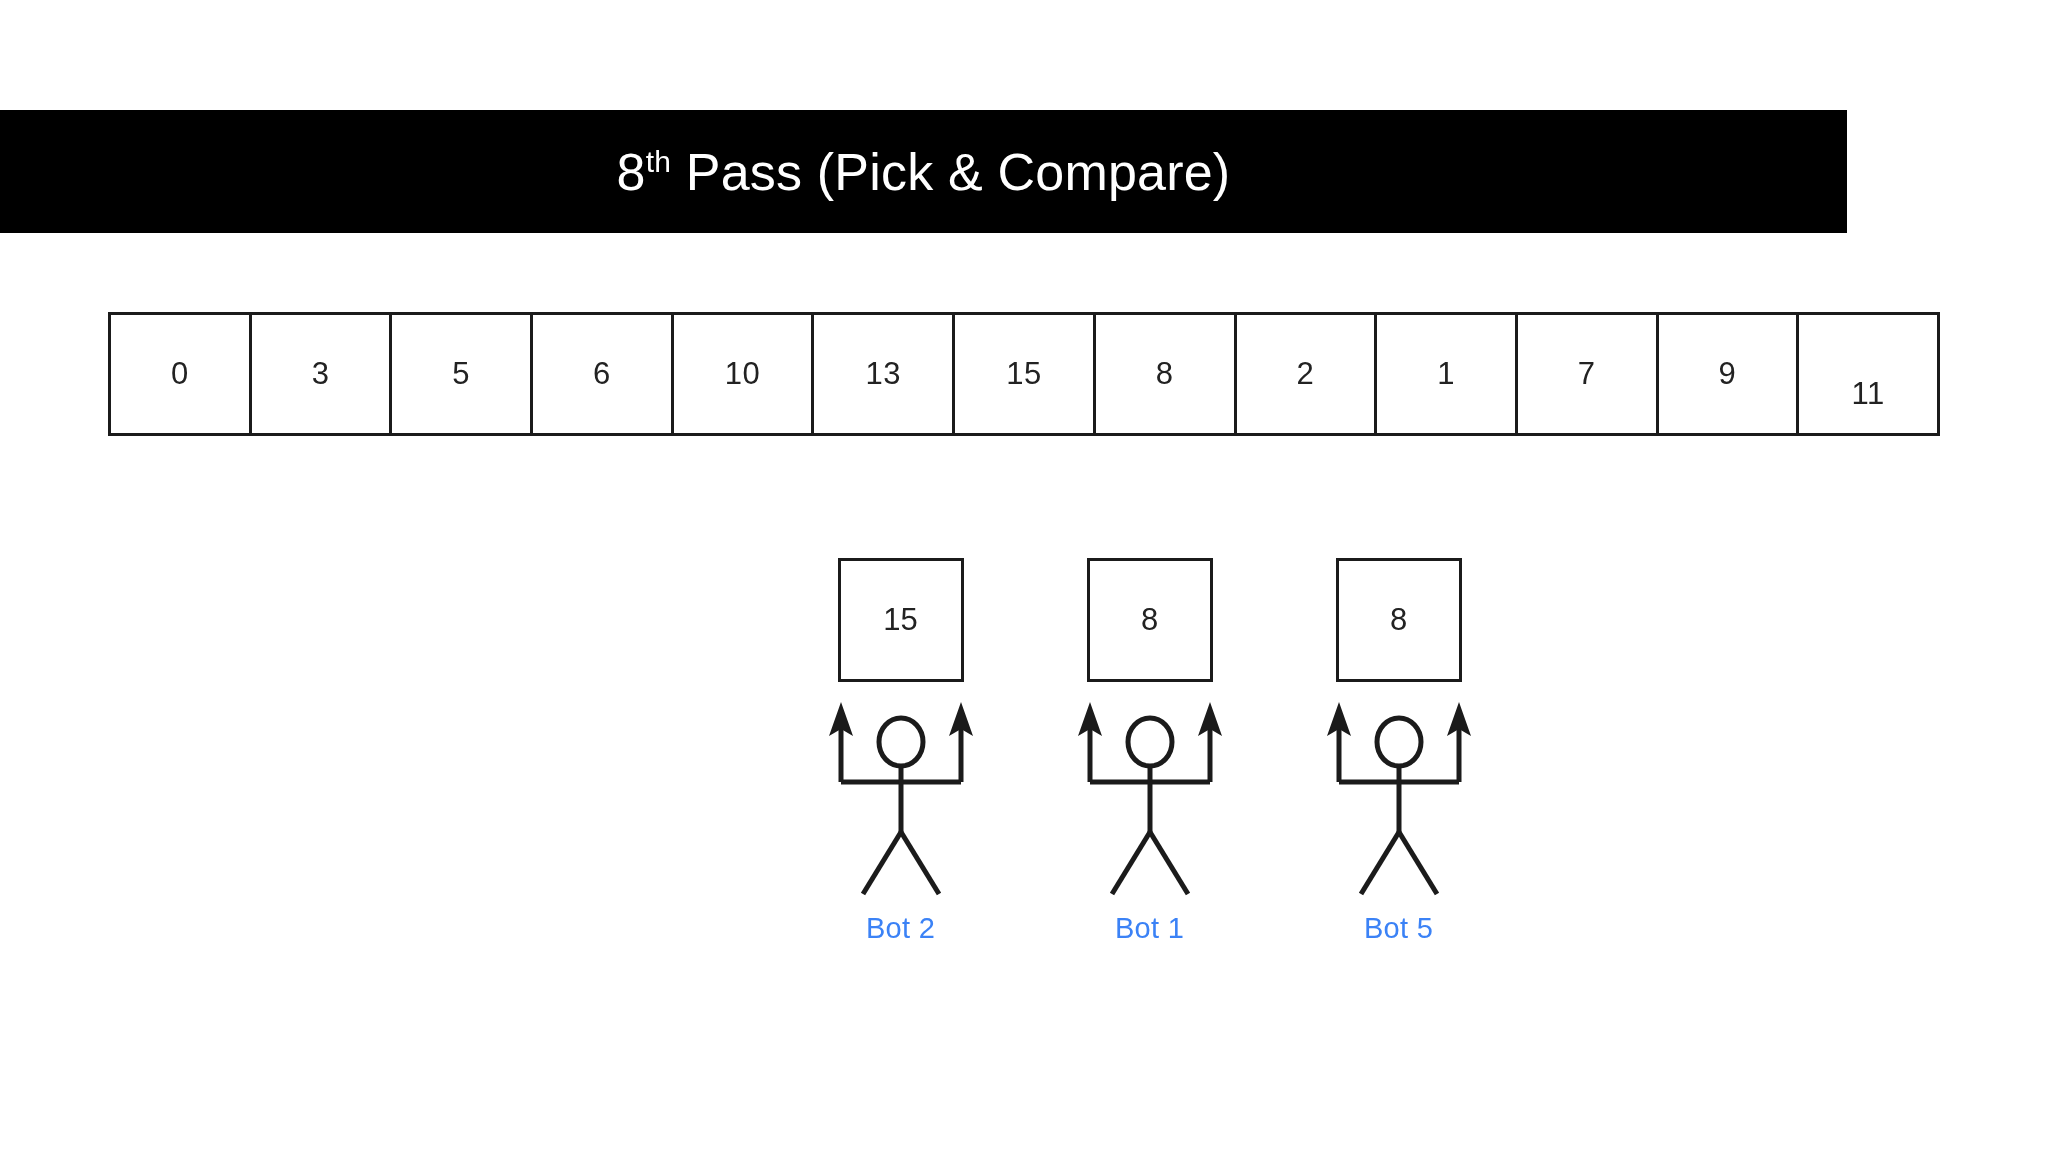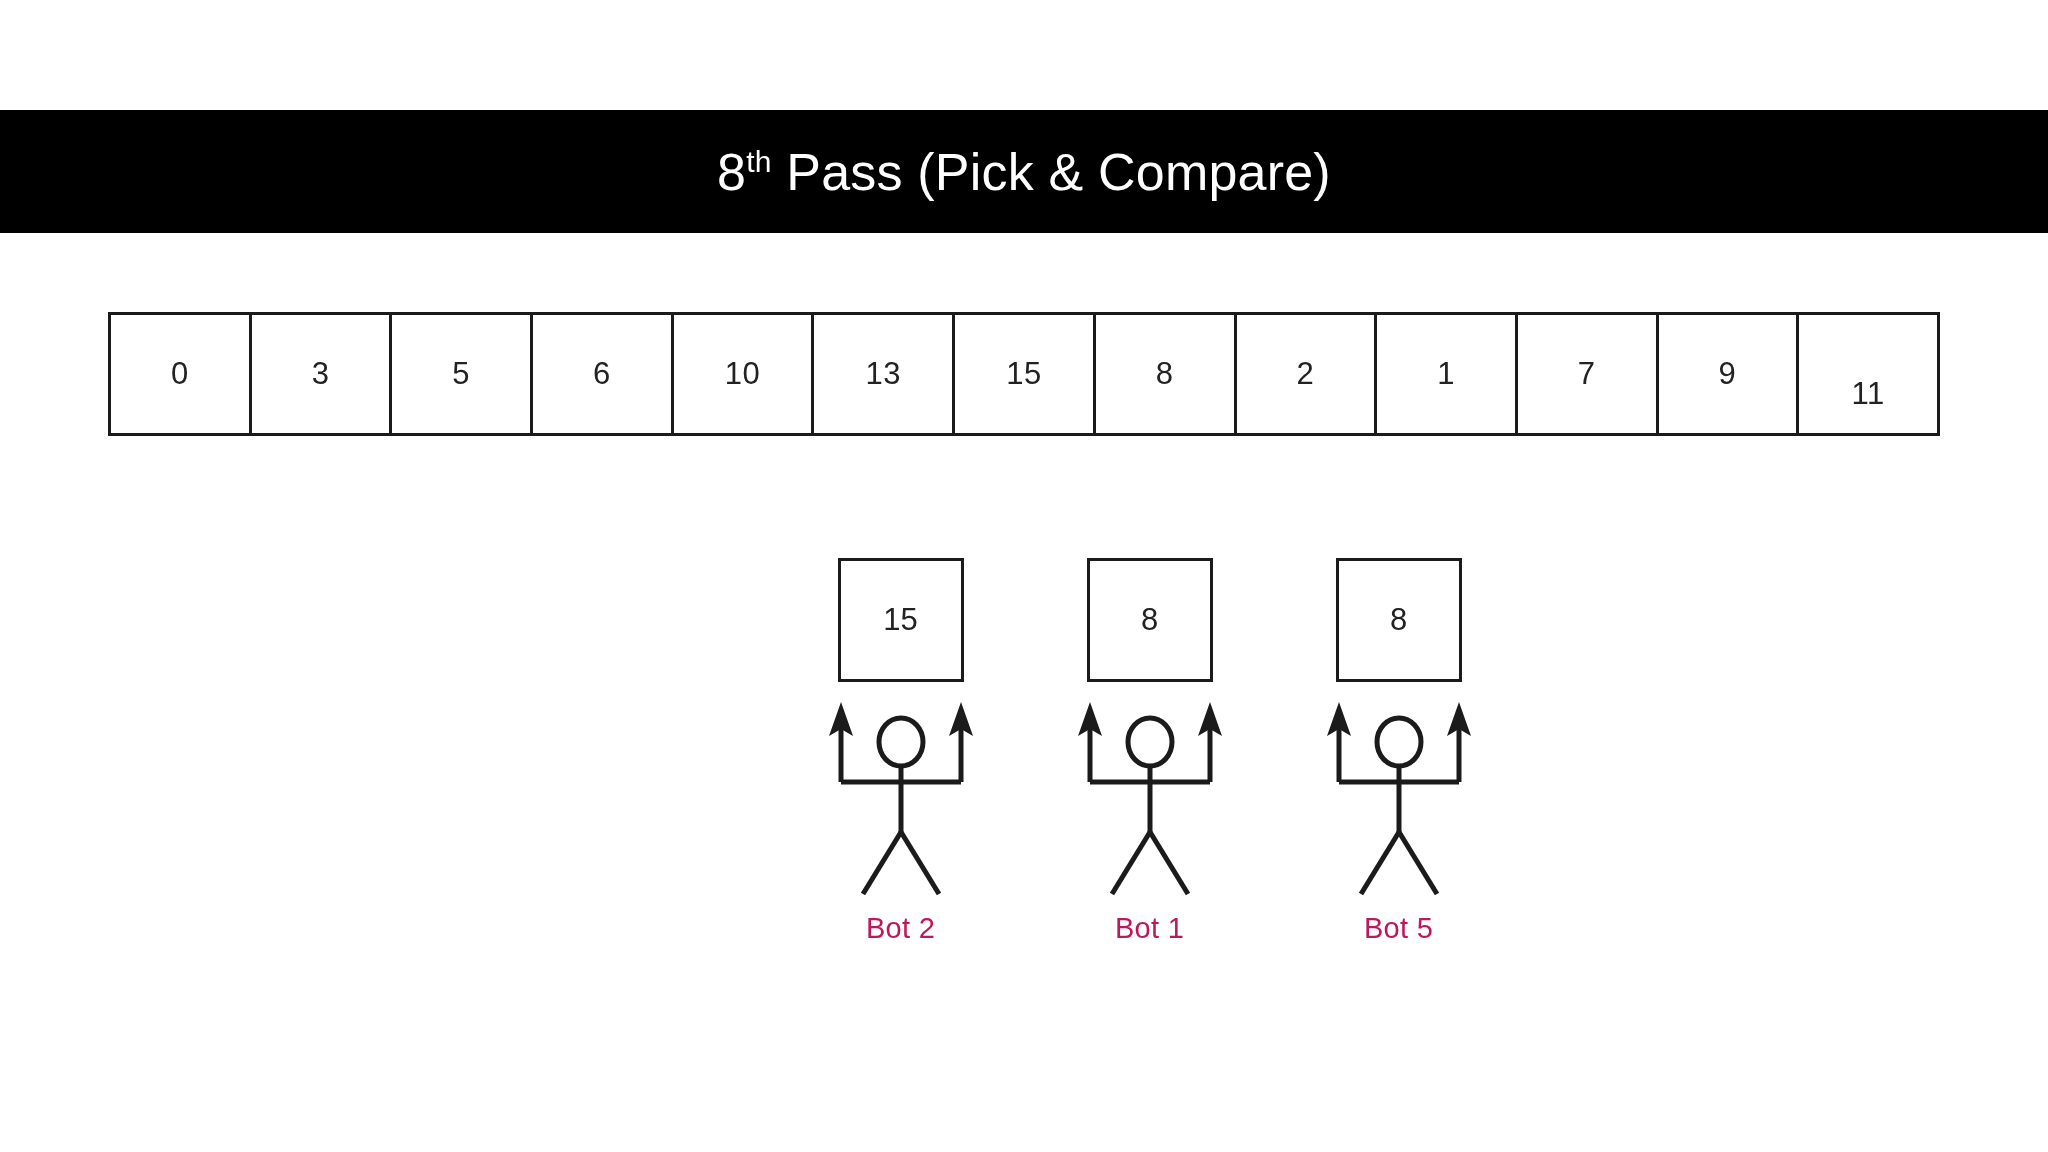--- a/index.html
+++ b/index.html
@@ -15,21 +15,21 @@
     overflow: hidden;
     font-family: "Liberation Sans", sans-serif;
     color: #1a1a1a;
   }
 
   
   #title-bar {
     position: absolute;
     left: 0;
     top: 110px;
-    width: 2048px;
+    width: 1847px;
     height: 123px;
     background: #000000;
     display: flex;
     align-items: center;
     justify-content: center;
   }
   #title-text {
     color: #ffffff;
     font-size: 52px;
     font-weight: 400;
@@ -110,21 +110,21 @@
     width: 160px;
     height: 200px;
   }
   .bot-label {
     position: absolute;
     left: 0;
     right: 0;
     top: 360px;
     text-align: center;
     font-size: 29px;
-    color: #be185d;
+    color: #3b82f6;
     letter-spacing: 0.3px;
   }
 </style>
 </head>
 <body>
 
 <div id="title-bar">
   <div id="title-text">
     <span>8</span><span class="sup">th</span><span> Pass (Pick &amp; Compare)</span>
   </div>

